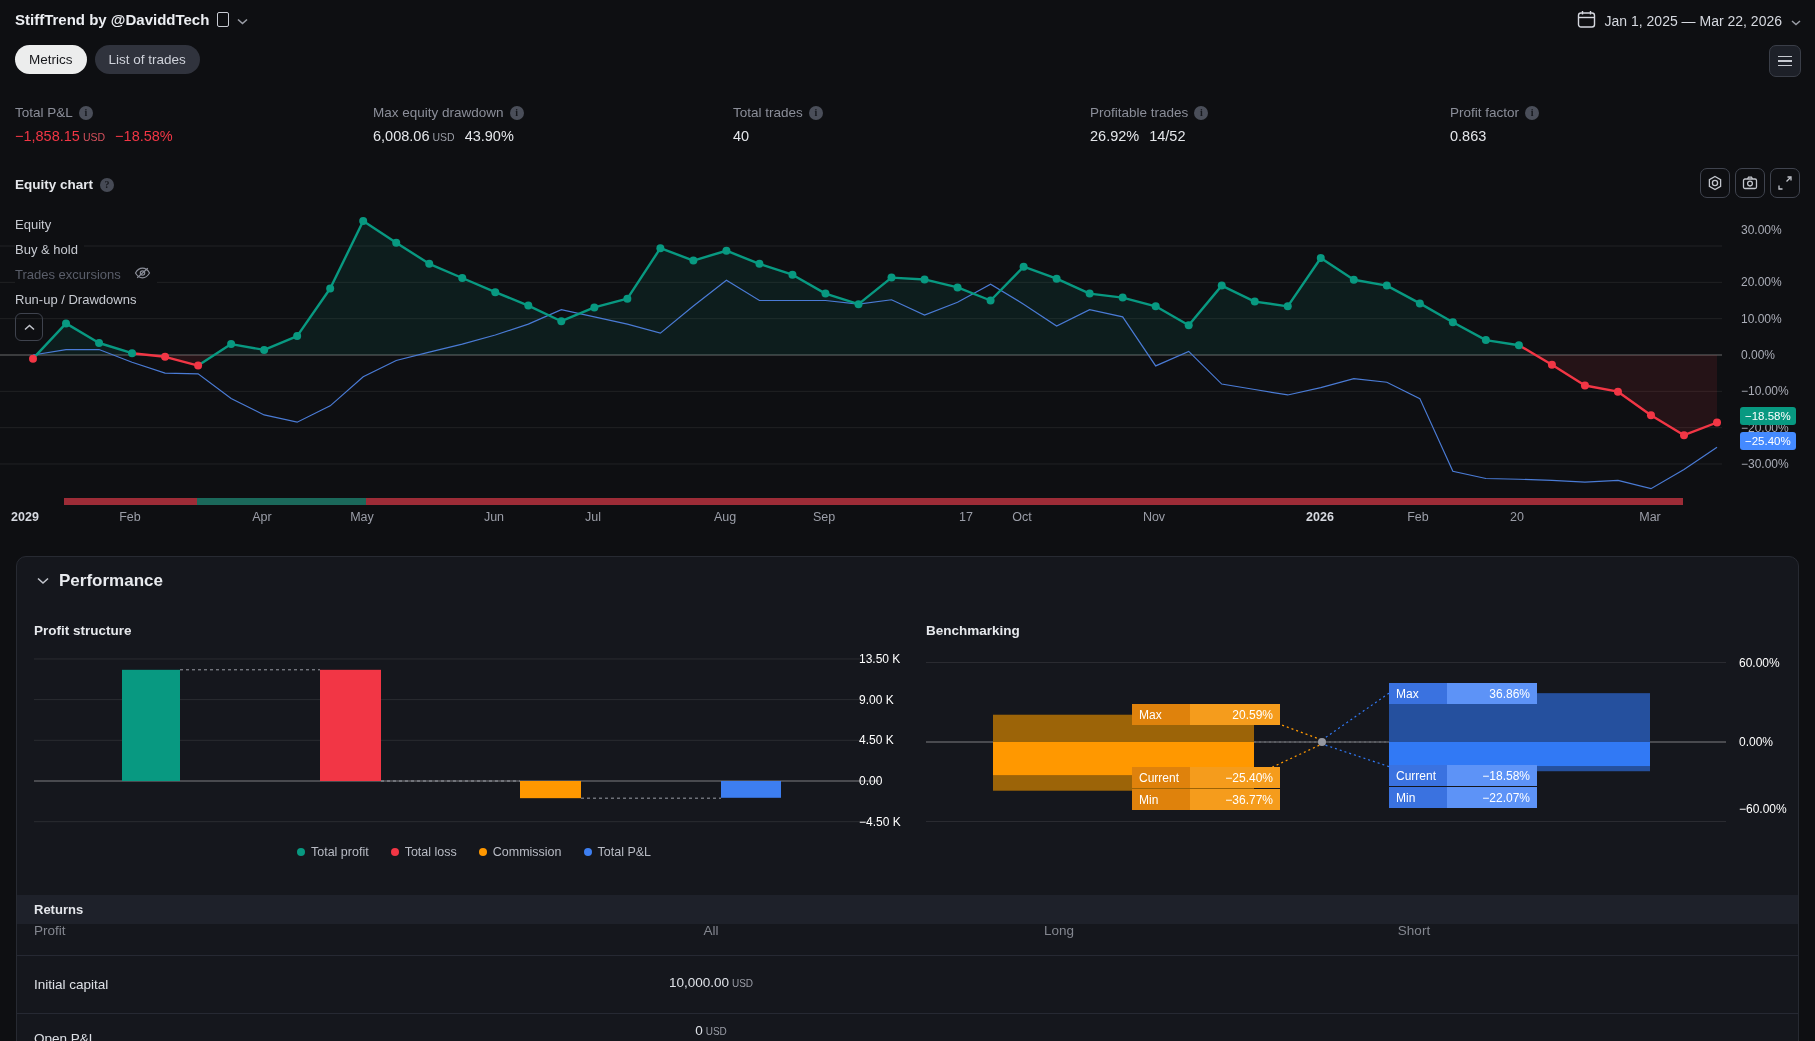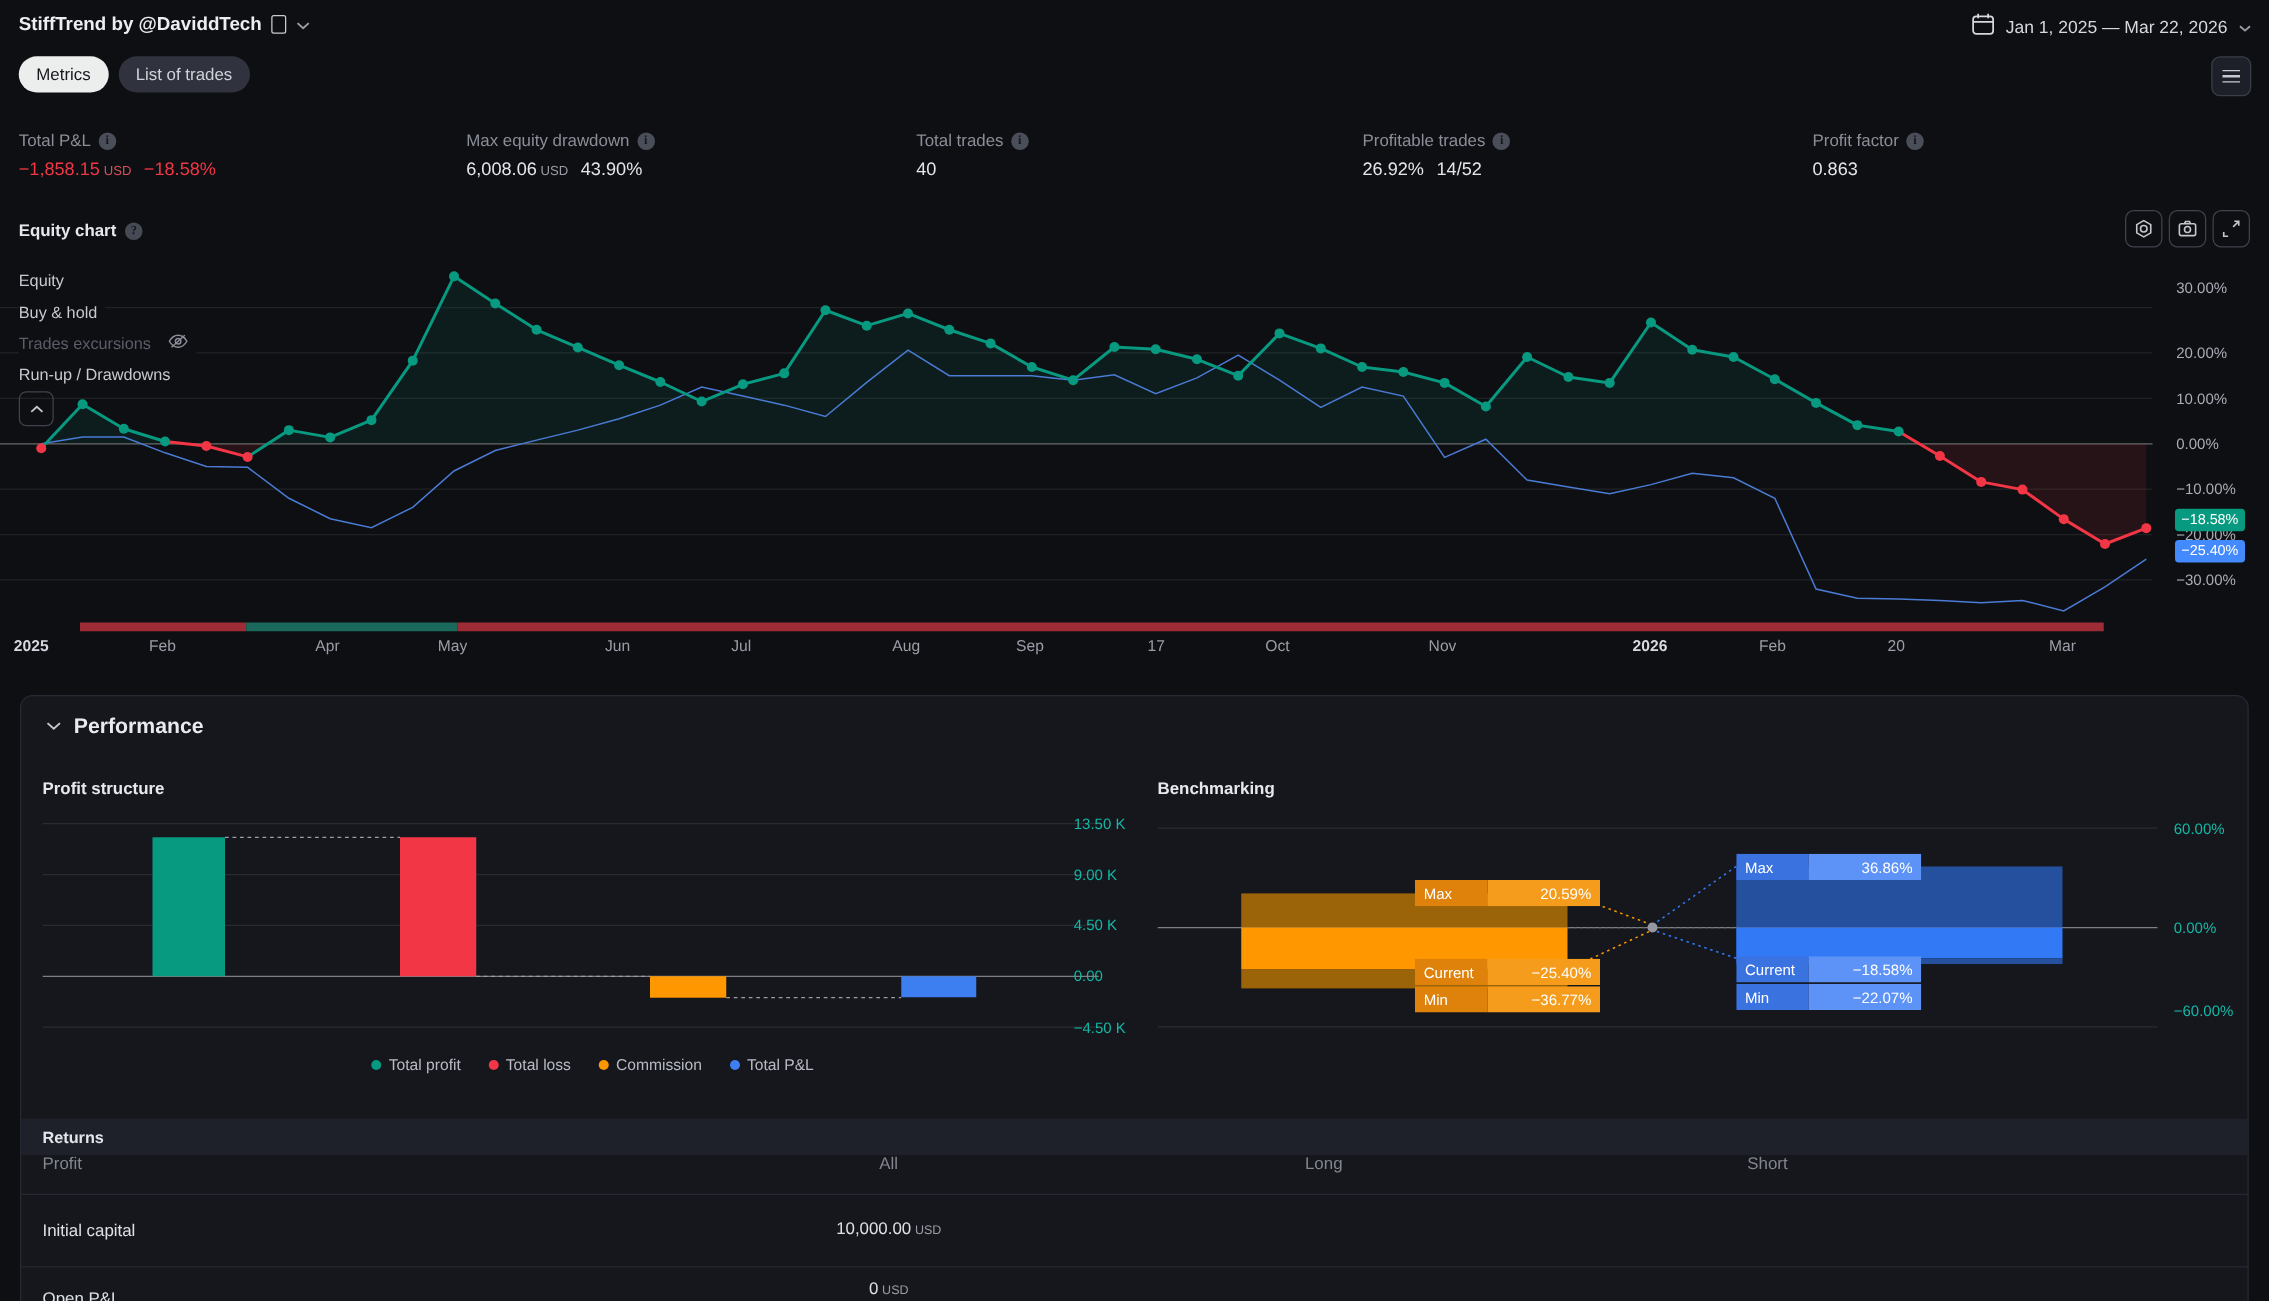--- a/index.html
+++ b/index.html
@@ -38,21 +38,21 @@
   .eq-legend.dim{color:#5a5e6a}
   .collapse-btn{left:15px;top:153px;width:26px;height:26px;border-radius:6px;border:1px solid #3f434e;display:flex;align-items:center;justify-content:center;color:#c3c6cd;cursor:pointer}
   .eq-axis-lbl{left:1741px;font-size:12px;color:#aaadb7}
   .eq-badge{left:1740px;height:18px;padding:0 5px;border-radius:3px;font-size:11.5px;color:#fff;display:flex;align-items:center}
   .eq-xlbl{font-size:12.5px;color:#9b9ea8;transform:translateX(-50%);top:350px}
   .eq-xlbl.major{color:#d6d9e0;font-weight:bold}
   
   #perf-panel{top:556px;left:16px;right:16px;height:520px;background:#15171d;border:1px solid #272a32;border-radius:10px}
   .perf-head{left:20px;top:14px;display:flex;align-items:center;gap:10px;font-size:17px;font-weight:bold;color:#e8eaee;cursor:pointer}
   .sub-title{font-size:13.5px;font-weight:bold;color:#e6e8ec}
-  .ax-lbl{font-size:12px;color:#14b8a6}
+  .ax-lbl{font-size:12px;color:#ffffff}
   .legend-row{display:flex;justify-content:center;align-items:center;gap:22px;font-size:12.5px;color:#b8bbc4}
   .legend-row .it{display:flex;align-items:center;gap:6px}
   .dotc{width:8px;height:8px;border-radius:50%;display:inline-block}
   
   .bench-badge{position:absolute;width:148px;height:21px;display:flex;font-size:12px;color:#fff;overflow:hidden}
   .bench-badge .bl{width:58px;display:flex;align-items:center;padding-left:7px;box-sizing:border-box}
   .bench-badge .bv{flex:1;display:flex;align-items:center;justify-content:flex-end;padding-right:7px}
   .bb-o .bl{background:#df820c}.bb-o .bv{background:#f59c1c}
   .bb-b .bl{background:#3a72e0}.bb-b .bv{background:#5d93f7}
   
@@ -336,29 +336,29 @@
   <div id="eq-axis">
       <div class="abs eq-axis-lbl" style="top:63px">30.00%</div>
       <div class="abs eq-axis-lbl" style="top:115.34px">20.00%</div>
       <div class="abs eq-axis-lbl" style="top:151.67000000000002px">10.00%</div>
       <div class="abs eq-axis-lbl" style="top:188px">0.00%</div>
       <div class="abs eq-axis-lbl" style="top:224.32999999999998px">−10.00%</div>
       <div class="abs eq-axis-lbl" style="top:260.65999999999997px">−20.00%</div>
       <div class="abs eq-axis-lbl" style="top:296.99px">−30.00%</div>
     </div>
   <div id="eq-xaxis">
-      <div class="abs eq-xlbl major" style="left:25px">2025</div>
+      <div class="abs eq-xlbl major" style="left:25px">2029</div>
       <div class="abs eq-xlbl" style="left:130px">Feb</div>
       <div class="abs eq-xlbl" style="left:262px">Apr</div>
       <div class="abs eq-xlbl" style="left:362px">May</div>
       <div class="abs eq-xlbl" style="left:494px">Jun</div>
       <div class="abs eq-xlbl" style="left:593px">Jul</div>
       <div class="abs eq-xlbl" style="left:725px">Aug</div>
       <div class="abs eq-xlbl" style="left:824px">Sep</div>
-      <div class="abs eq-xlbl" style="left:925px">17</div>
+      <div class="abs eq-xlbl" style="left:966px">17</div>
       <div class="abs eq-xlbl" style="left:1022px">Oct</div>
       <div class="abs eq-xlbl" style="left:1154px">Nov</div>
       <div class="abs eq-xlbl major" style="left:1320px">2026</div>
       <div class="abs eq-xlbl" style="left:1418px">Feb</div>
       <div class="abs eq-xlbl" style="left:1517px">20</div>
       <div class="abs eq-xlbl" style="left:1650px">Mar</div>
     </div>
   <div class="abs eq-badge" style="top:247px;background:#089981">−18.58%</div>
   <div class="abs eq-badge" style="top:272px;background:#448aff">−25.40%</div>
 </div>

